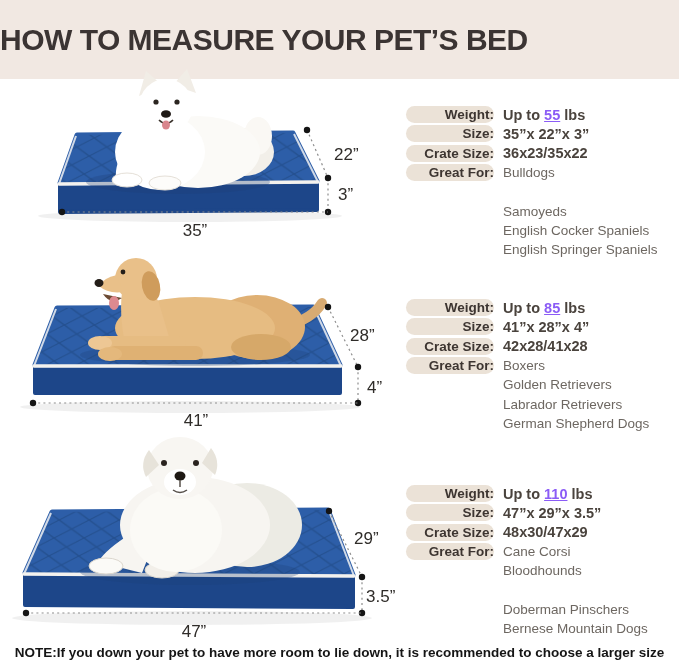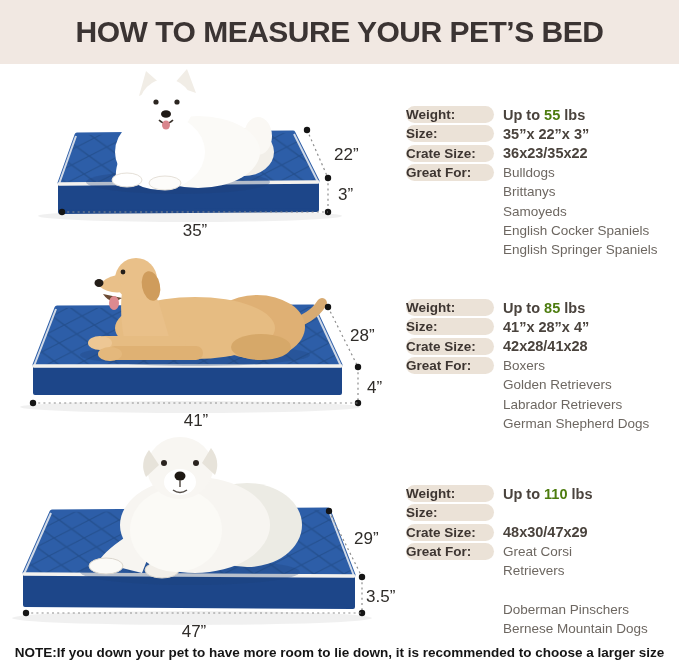--- a/index.html
+++ b/index.html
@@ -1,39 +1,39 @@
 <!DOCTYPE html>
 <html><head>
 <meta charset="utf-8">
 <style>
   * { margin:0; padding:0; box-sizing:border-box; }
   html,body { background:#ffffff; }
   body { font-family:"Liberation Sans", sans-serif; }
   .page { position:relative; width:679px; height:668px; background:#ffffff; overflow:hidden; }
 
   
-  .banner { position:absolute; left:0; top:0; width:679px; height:64px; background:#f1e8e2;
-            display:flex; align-items:center; justify-content:center; }
+  .banner { position:absolute; left:0; top:0; width:679px; height:79px; background:#f1e8e2;
+            display:flex; align-items:center; }
   .banner h1 { font-size:30px; font-weight:700; letter-spacing:-0.5px; color:#3b3433; }
 
   
   .graphic { position:absolute; left:10px; width:390px; }
   .g1 { top:66px; height:178px;text-align:right; }
   .g2 { top:253px; height:200px; }
   .g3 { top:430px; height:215px; }
 
   
   .specs { position:absolute; left:406px; width:268px; display:grid;
            grid-template-columns:88px 1fr; column-gap:9px; grid-auto-rows:19.3px; align-items:center; }
   .s1 { top:105px; } .s2 { top:298px; } .s3 { top:484px; }
-  .pill { grid-column:1; background:#ebe2d7; border-radius:9px; text-align:left;
+  .pill { grid-column:1; background:#ebe2d7; border-radius:9px; text-align:right;
           font-weight:700; font-size:13.5px; color:#3d3531; height:17px; line-height:17px; }
   .val { grid-column:2; font-size:14.5px; font-weight:700; color:#4a433d; white-space:nowrap; }
   .val span { white-space:pre; }
-  .accent { color:#4d7c0f; }
+  .accent { color:#8b5cf6;text-decoration:underline; }
   .breed { grid-column:2; font-size:13.5px; font-weight:400; color:#6d6761; white-space:nowrap; }
   .r1{grid-row:1}.r2{grid-row:2}.r3{grid-row:3}.r4{grid-row:4}
   .r5{grid-row:5}.r6{grid-row:6}.r7{grid-row:7}.r8{grid-row:8}
 
   
   .dim-label { font-family:"Liberation Sans", sans-serif; font-size:17px; fill:#2f2c29; }
   .dim-line { stroke:#8d8d8d; stroke-width:1.2; stroke-dasharray:2 3.2; fill:none; }
   .dim-dot { fill:#141414; }
 
   
@@ -105,21 +105,20 @@
 
   <div class="specs s1">
     <span class="pill r1">Weight:</span>
     <span class="val r1"><span>Up to </span><span class="accent">55</span><span> lbs</span></span>
     <span class="pill r2">Size:</span>
     <span class="val r2">35”x 22”x 3”</span>
     <span class="pill r3">Crate Size:</span>
     <span class="val r3">36x23/35x22</span>
     <span class="pill r4">Great For:</span>
     <span class="breed r4">Bulldogs</span>
-    <span class="breed r5">Brittanys</span>
     <span class="breed r6">Samoyeds</span>
     <span class="breed r7">English Cocker Spaniels</span>
     <span class="breed r8">English Springer Spaniels</span>
   </div>
 
   <div class="graphic g2">
     <svg width="390" height="200" viewBox="0 0 390 200">
       <defs>
         <pattern id="q2" width="30" height="18" patternUnits="userSpaceOnUse" patternTransform="skewX(-16)">
           <rect width="30" height="18" fill="#2d5ea8"></rect>
@@ -237,24 +236,25 @@
         <circle class="dim-dot" cx="16" cy="183" r="3.2"></circle>
         <text class="dim-label" x="184" y="207" text-anchor="middle">47”</text>
       </g>
     </svg>
   </div>
 
   <div class="specs s3">
     <span class="pill r1">Weight:</span>
     <span class="val r1"><span>Up to </span><span class="accent">110</span><span> lbs</span></span>
     <span class="pill r2">Size:</span>
+    <span class="val r2">47”x 29”x 3.5”</span>
     <span class="pill r3">Crate Size:</span>
     <span class="val r3">48x30/47x29</span>
     <span class="pill r4">Great For:</span>
-    <span class="breed r4">Great Corsi</span>
-    <span class="breed r5">Retrievers</span>
+    <span class="breed r4">Cane Corsi</span>
+    <span class="breed r5">Bloodhounds</span>
     <span class="breed r7">Doberman Pinschers</span>
     <span class="breed r8">Bernese Mountain Dogs</span>
   </div>
 
   <footer class="note">NOTE:If you down your pet to have more room to lie down, it is recommended to choose a larger size</footer>
 
 </div>
 
 </body></html>

